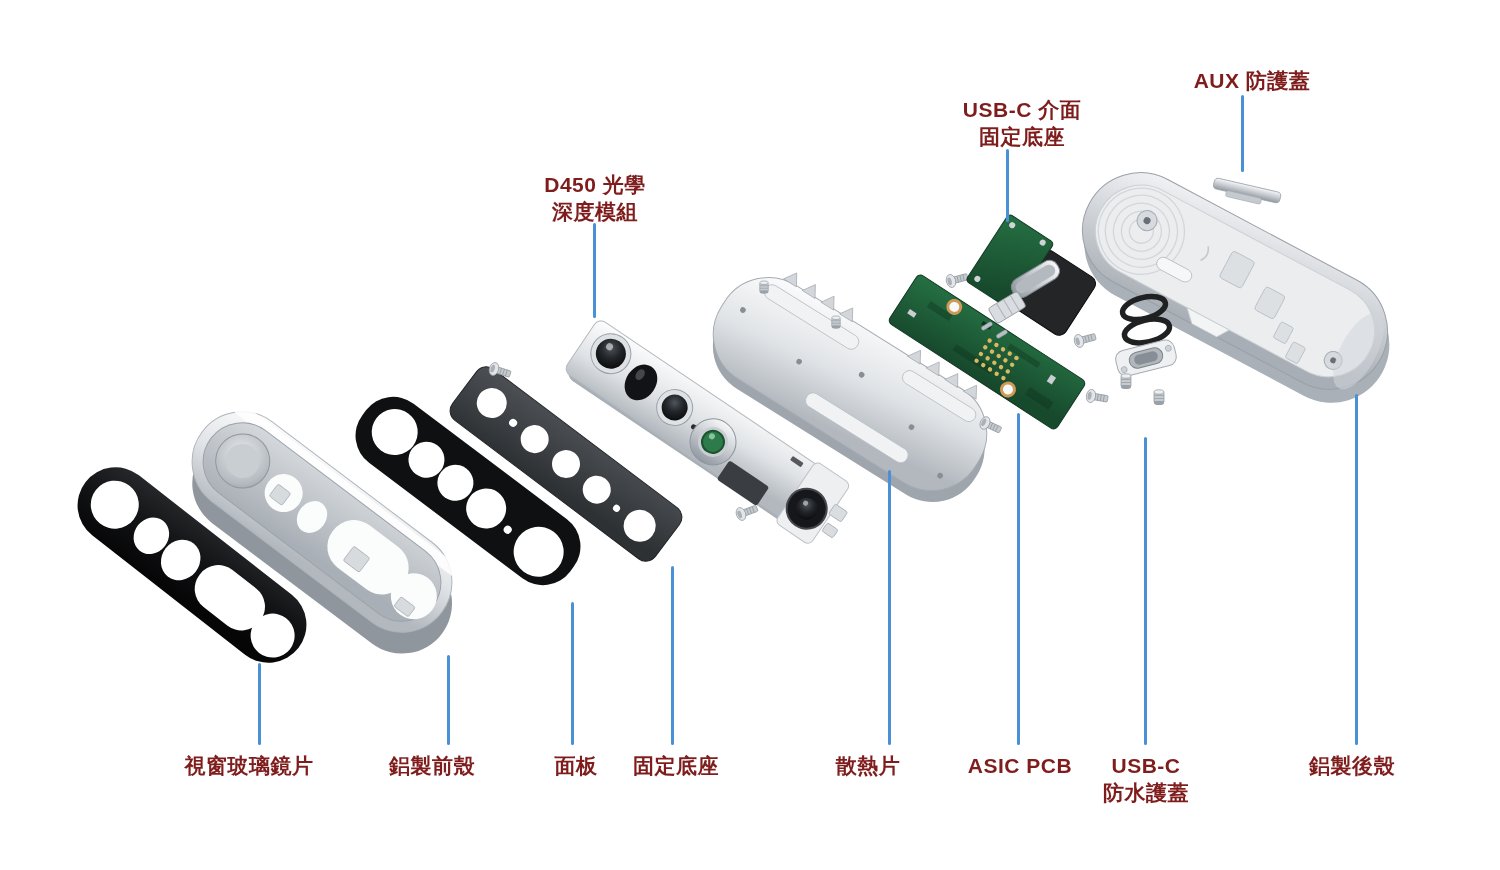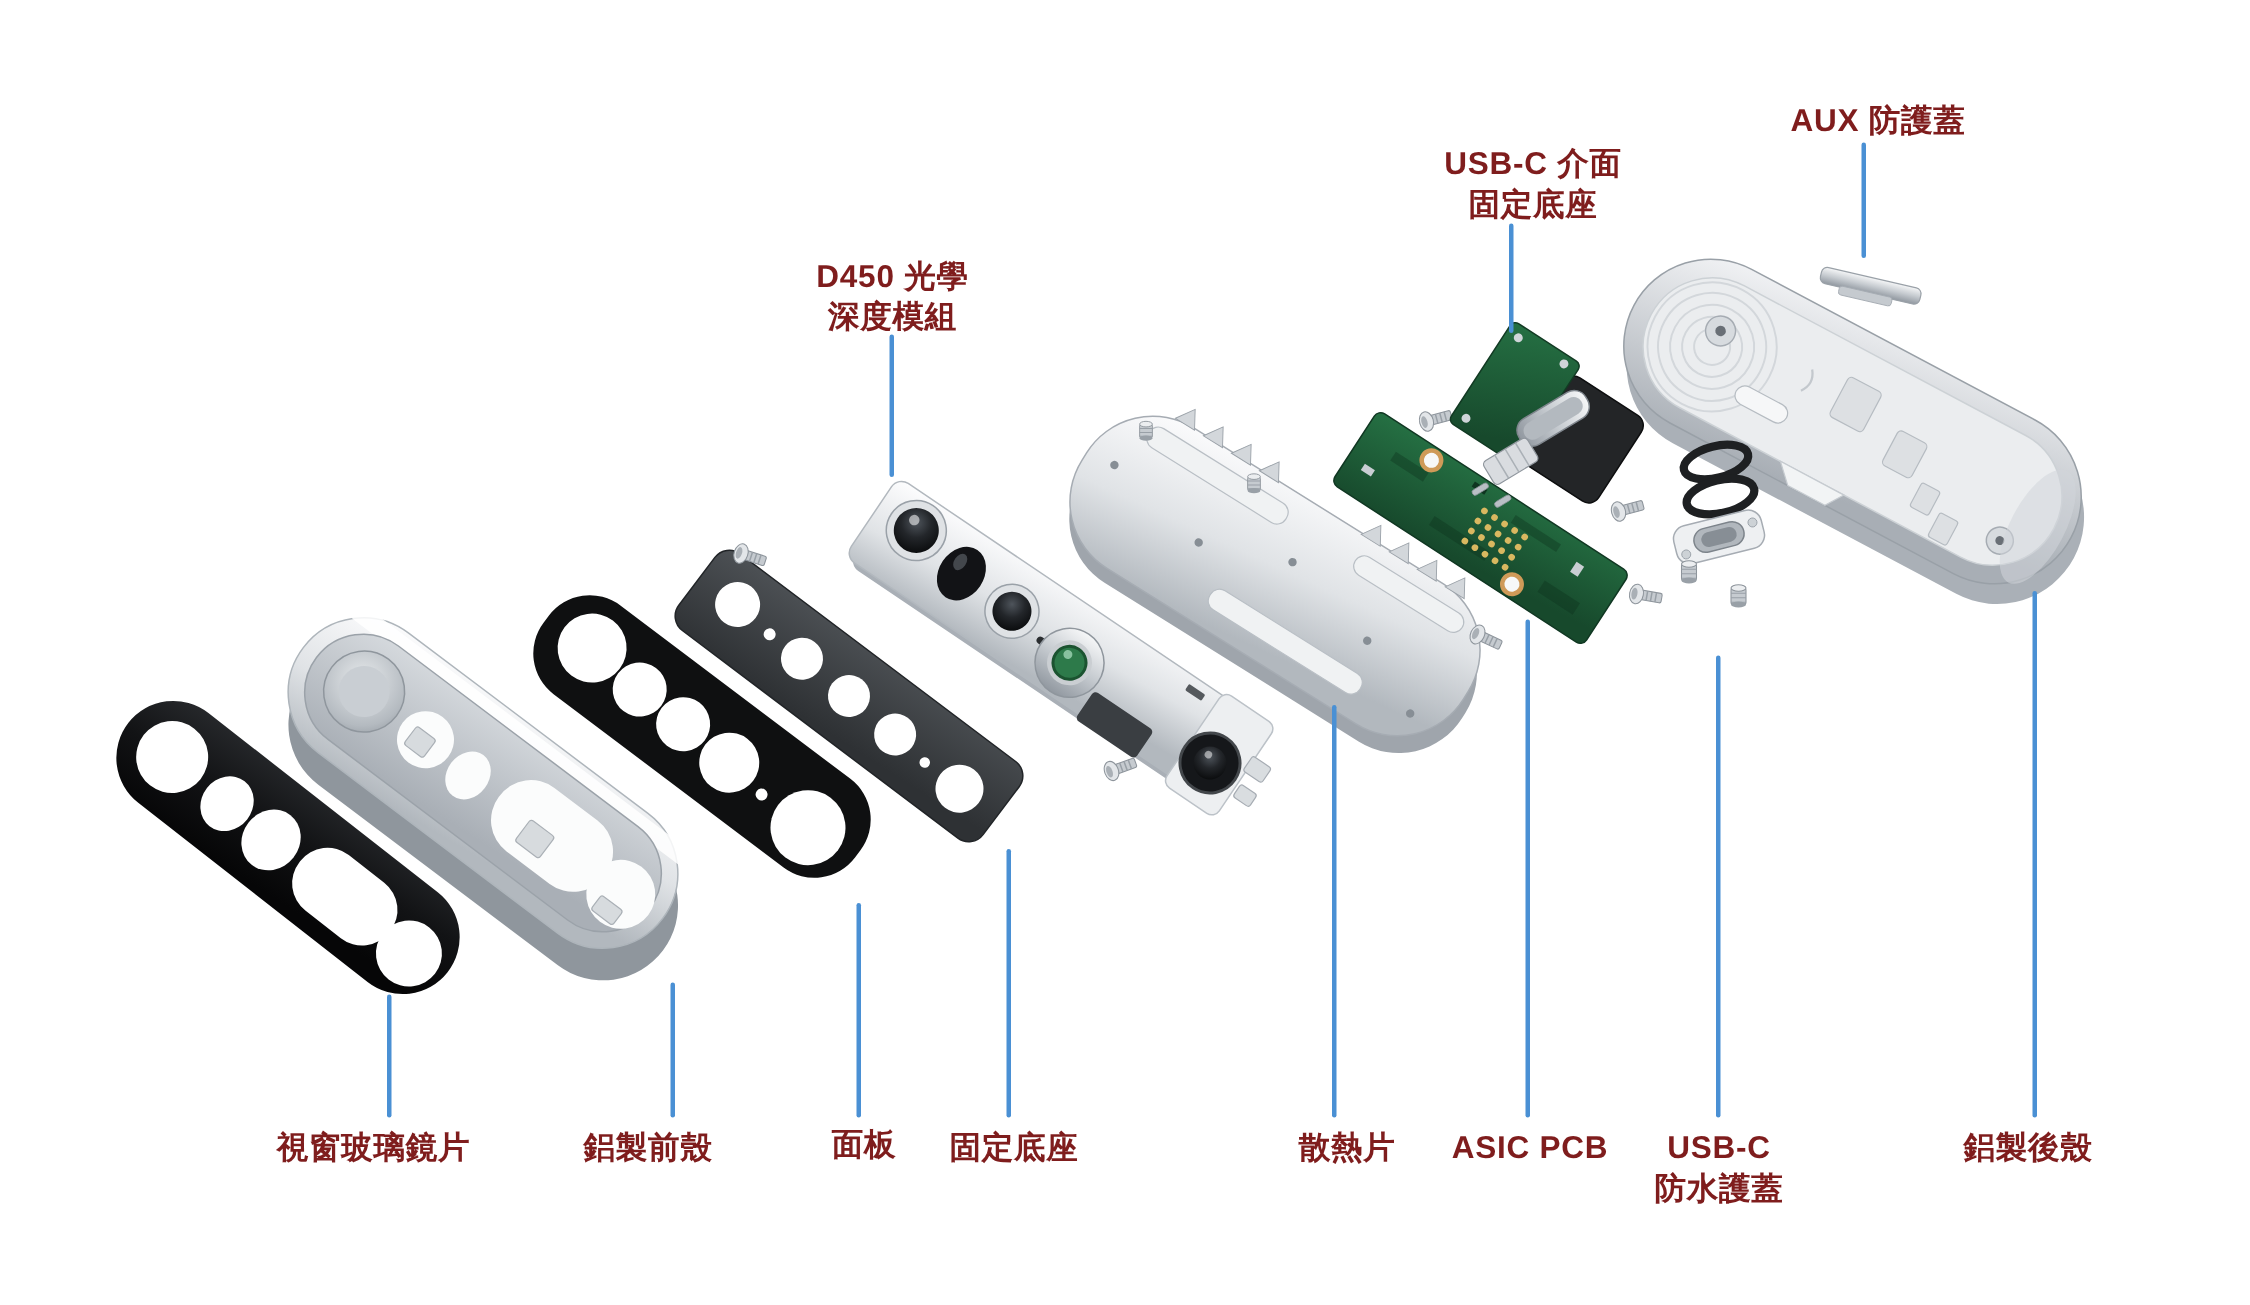--- a/index.html
+++ b/index.html
@@ -310,27 +310,27 @@
   <div class="callout" style="left:595px;top:171px;">
     <div>D450 光學</div>
     <div>深度模組</div>
   </div>
   <div class="callout" style="left:249px;top:752px;">
     <div>視窗玻璃鏡片</div>
   </div>
   <div class="callout" style="left:432px;top:752px;">
     <div>鋁製前殼</div>
   </div>
-  <div class="callout" style="left:576px;top:752px;font-family:Liberation Mono, monospace;">
+  <div class="callout" style="left:576px;top:752px;">
     <div>面板</div>
   </div>
   <div class="callout" style="left:676px;top:752px;">
     <div>固定底座</div>
   </div>
-  <div class="callout" style="left:898px;top:752px;">
+  <div class="callout" style="left:868px;top:752px;">
     <div>散熱片</div>
   </div>
   <div class="callout" style="left:1020px;top:752px;">
     <div>ASIC PCB</div>
   </div>
   <div class="callout" style="left:1146px;top:752px;">
     <div>USB-C</div>
     <div>防水護蓋</div>
   </div>
   <div class="callout" style="left:1352px;top:752px;">

